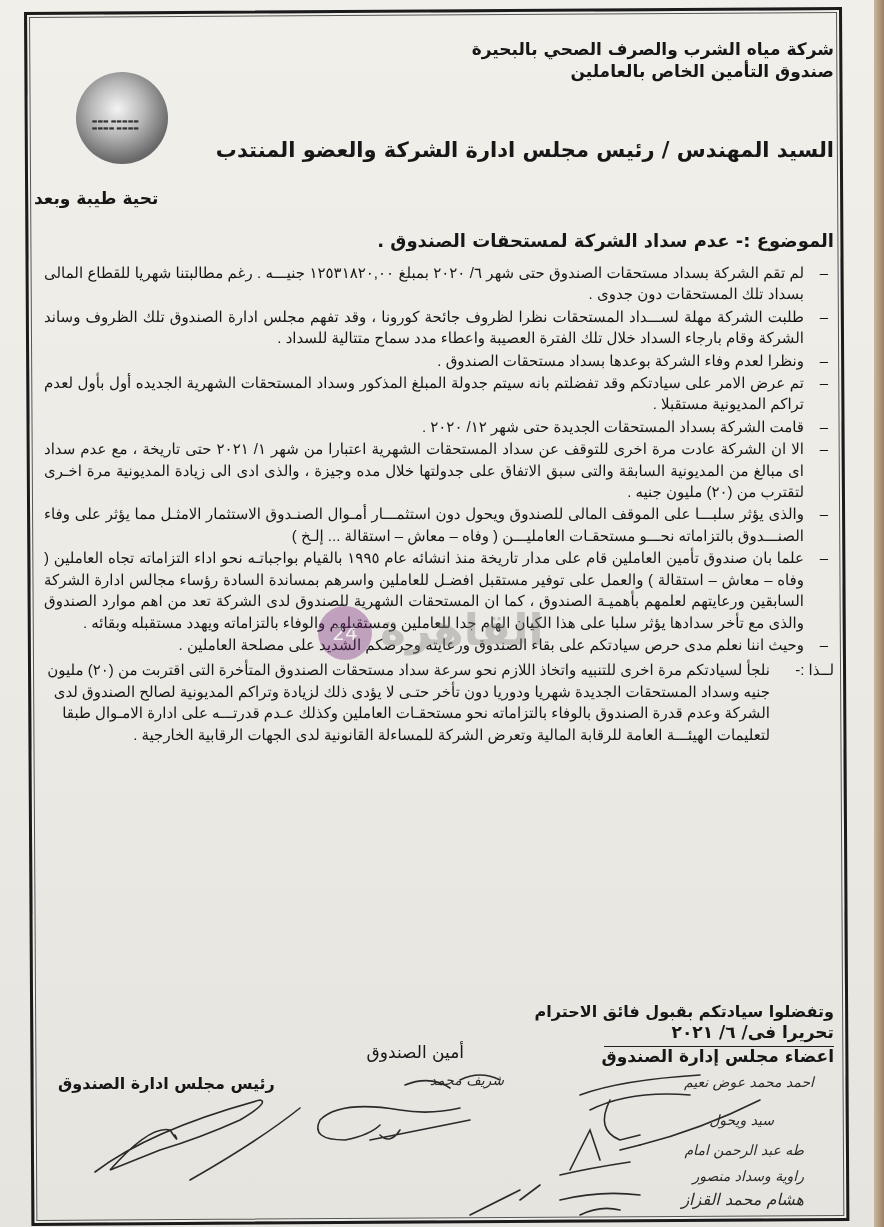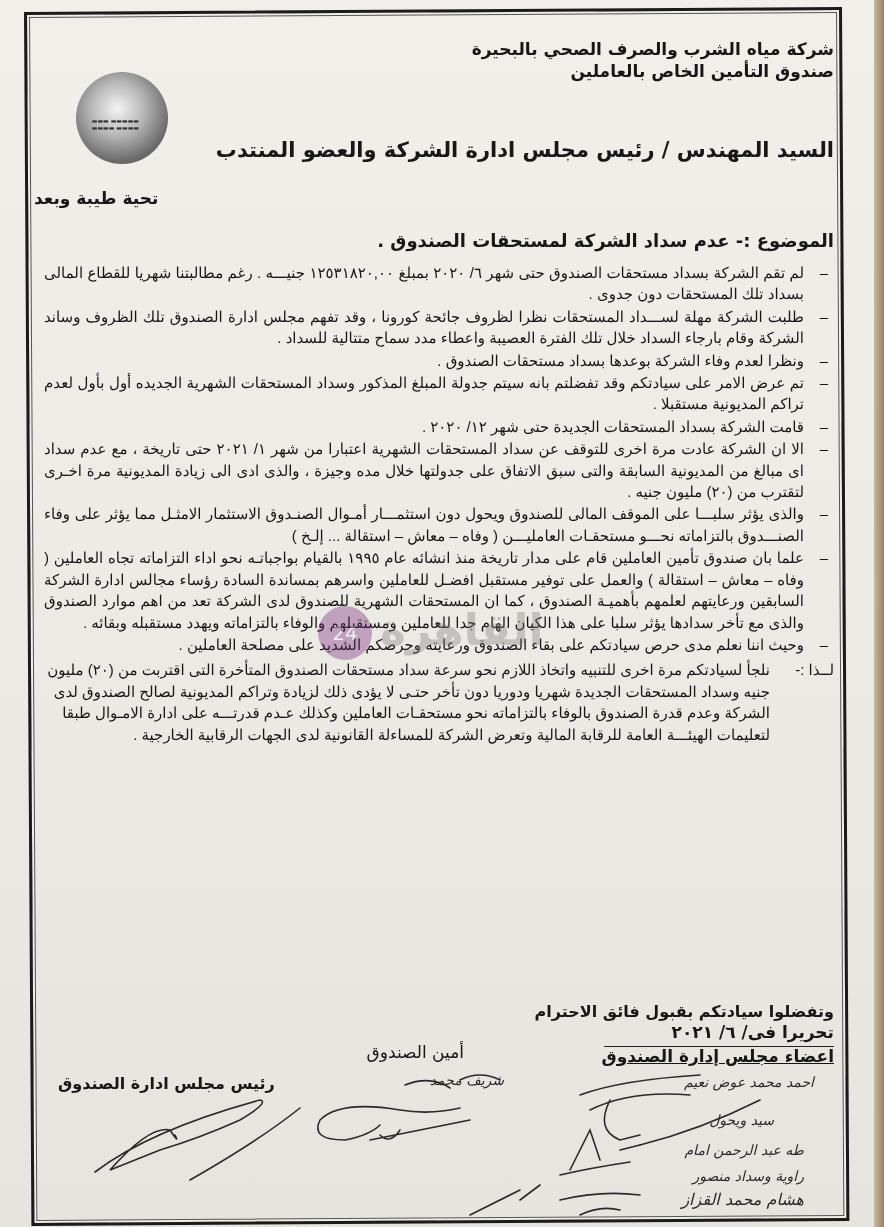--- a/index.html
+++ b/index.html
@@ -40,21 +40,21 @@
   .greeting { position:absolute; left:0; right:0; top:166px; text-align:left; font-size:17px; font-weight:bold; }
   .subject { position:absolute; right:0; top:208px; font-size:18px; font-weight:bold; }
   .body { position:absolute; right:0; top:240px; width:790px; font-size:15px; line-height:21.4px; font-family:"Liberation Sans", sans-serif; }
   .item { position:relative; padding-right:30px; margin-bottom:1px; text-align:justify; }
   .item .dash { position:absolute; right:6px; top:0; }
   .lada { position:relative; padding-right:64px; margin-top:4px; }
   .lada .lbl { position:absolute; right:0; top:0; }
   .closing { position:absolute; left:0; right:0; top:948px; text-align:right; font-weight:bold; font-size:16px;margin-top:32px; }
   .dated { position:absolute; right:0; top:1000px; font-weight:bold; font-size:17px; }
   .dated-line { position:absolute; right:0; top:1024px; width:230px; border-top:1.5px solid #222; }
-  .sig-members { position:absolute; right:0; top:1020px; font-weight:bold; font-size:17px;text-decoration:underline; }
+  .sig-members { position:absolute; right:0; top:1020px; font-weight:bold; font-size:17px; }
   .sig-treasurer { position:absolute; right:370px; top:1020px; font-weight:normal; font-size:17px; }
   .sig-chair { position:absolute; left:24px; top:1052px; font-weight:bold; font-size:16px; }
   .hand { position:absolute; font-family:"DejaVu Serif", serif; font-style:italic; font-size:14px; color:#2a2a2a; }
   .watermark {
     position:absolute; left:300px; top:598px; width:180px; height:80px; opacity:.35; direction:ltr;
   }
   .wm-circle { position:absolute; left:18px; top:8px; width:54px; height:54px; border-radius:50%; background:#701a75; color:#fff; font-size:20px; text-align:center; line-height:54px; }
   .wm-text { position:absolute; left:80px; top:6px; font-size:44px; font-weight:bold; color:#777; direction:rtl; }
   svg.sigs { position:absolute; left:0; top:0; }
 </style>

